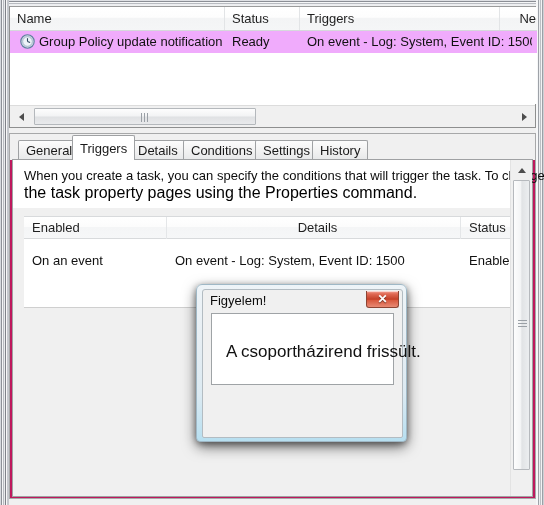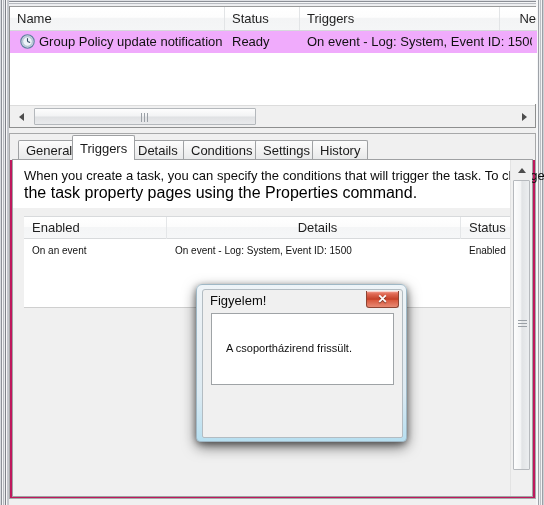--- a/index.html
+++ b/index.html
@@ -201,22 +201,22 @@
     padding-left: 8px;
     border-right: 1px solid #e4e6e8;
     white-space: nowrap; overflow: hidden;
   }
   .dcol-head.last { border-right: none; }
   #detail-row {
     position: absolute; left: 0; top: 23px; width: 486px; height: 24px;
     background: #ffffff;
   }
   .dcell {
-    position: absolute; top: 0; height: 24px; line-height: 24px;
-    font-size: 10px; color: #111111;
+    position: absolute; top: 10px; height: 24px; line-height: 24px;
+    font-size: 13px; color: #111111;
     padding-left: 8px;
     white-space: nowrap; overflow: hidden;
   }
 
   
   #vscroll {
     position: absolute; right: 0; top: 0; width: 22px; height: 336px;
     background: #f0f0f0;
     border-left: 1px solid #e3e3e3;
   }
@@ -286,21 +286,21 @@
     font-family: "Liberation Sans", sans-serif;
   }
   #dlg-message-area {
     position: absolute; left: 8px; top: 23px;
     width: 183px; height: 72px;
     background: #ffffff;
     border: 1px solid #9fa3a6;
   }
   #dlg-message {
     position: absolute; left: 14px; top: 28px;
-    font-size: 11px; color: #101010;
+    font-size: 17px; color: #101010;
     white-space: nowrap;
   }
   #dlg-buttonrow {
     position: absolute; left: 0; top: 96px; width: 199px; height: 52px;
     background: #f0f0f0;
   }
   #dlg-ok {
     position: absolute; left: 100px; top: 13px;
     width: 84px; height: 24px;
     background: #f0f0f0;

